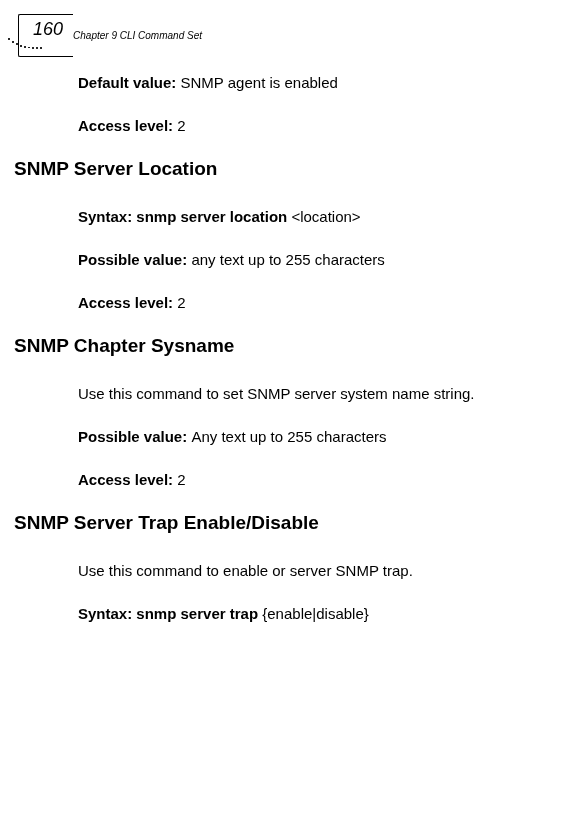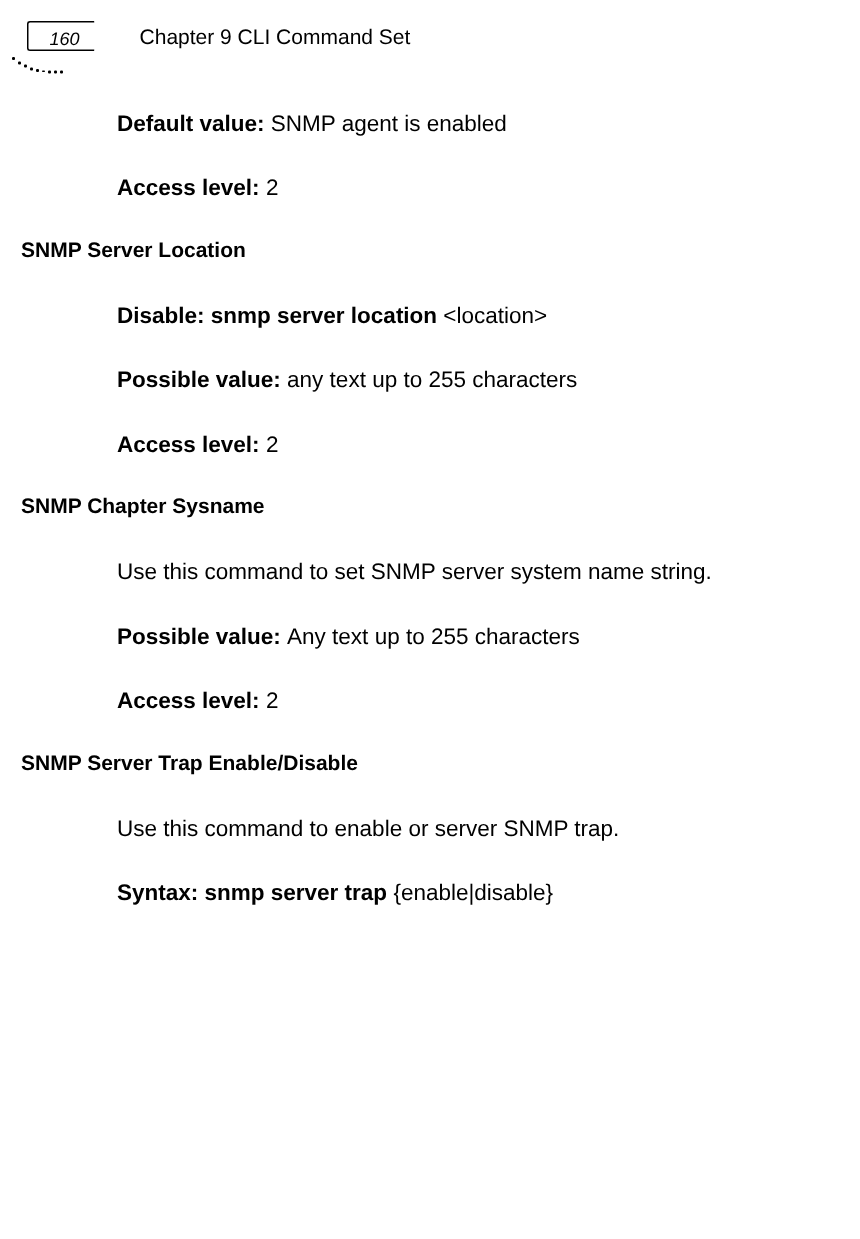--- a/index.html
+++ b/index.html
@@ -18,29 +18,30 @@
     .page-header {
       position: absolute;
       top: 14px;
       left: 18px;
       display: flex;
       align-items: center;
     }
     .page-number-box {
       border: 1px solid #000;
       border-right: none;
-      padding: 4px 10px 0 14px;
+      padding: 4px 10px 16px 14px;
       font-style: italic;
-      font-size: 12px;
+      font-size: 18px;
       border-top-left-radius: 2px;
       border-bottom-left-radius: 2px;
     }
     .chapter-title {
-      font-size: 14px;
-      margin-left: 30px;
+      font-style: italic;
+      font-size: 10px;
+      margin-left: 0;
     }
     .dotted-curve {
       position: absolute;
       top: 38px;
       left: 8px;
       width: 40px;
       height: 14px;
     }
     .dotted-curve span {
       position: absolute;
@@ -55,21 +56,21 @@
       left: 0;
       width: 100%;
       padding-left: 78px;
     }
     .para {
       font-size: 15px;
       line-height: 1.4;
       margin-bottom: 22px;
     }
     .heading {
-      font-size: 14px;
+      font-size: 19px;
       font-weight: bold;
       margin-bottom: 26px;
       margin-top: 10px;
       margin-left: -64px;
     }
     .bold {
       font-weight: bold;
     }
   </style>
 </head>
@@ -89,21 +90,21 @@
   <span style="left:20px; top:8.5px;"></span>
   <span style="left:24px; top:9px;"></span>
   <span style="left:28px; top:9px;"></span>
   <span style="left:32px; top:9px;"></span>
 </div>
 
 <div class="content" id="content">
     <div class="para"><span class="bold">Default value: </span><span>SNMP agent is enabled</span></div>
     <div class="para"><span class="bold">Access level: </span><span>2</span></div>
     <div class="heading">SNMP Server Location</div>
-    <div class="para"><span class="bold">Disable: snmp server location </span><span>&lt;location&gt;</span></div>
+    <div class="para"><span class="bold">Syntax: snmp server location </span><span>&lt;location&gt;</span></div>
     <div class="para"><span class="bold">Possible value: </span><span>any text up to 255 characters</span></div>
     <div class="para"><span class="bold">Access level: </span><span>2</span></div>
     <div class="heading">SNMP Chapter Sysname</div>
     <div class="para"><span>Use this command to set SNMP server system name string.</span></div>
     <div class="para"><span class="bold">Possible value: </span><span>Any text up to 255 characters</span></div>
     <div class="para"><span class="bold">Access level: </span><span>2</span></div>
     <div class="heading">SNMP Server Trap Enable/Disable</div>
     <div class="para"><span>Use this command to enable or server SNMP trap.</span></div>
     <div class="para"><span class="bold">Syntax: snmp server trap </span><span>{enable|disable}</span></div>
   </div>

